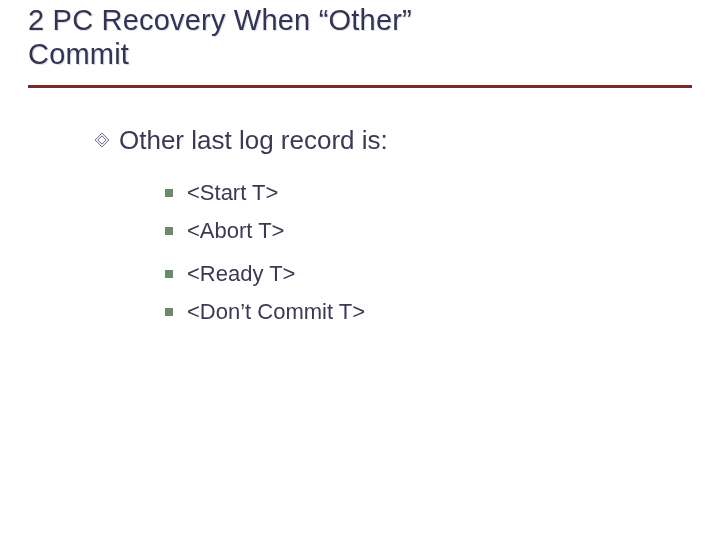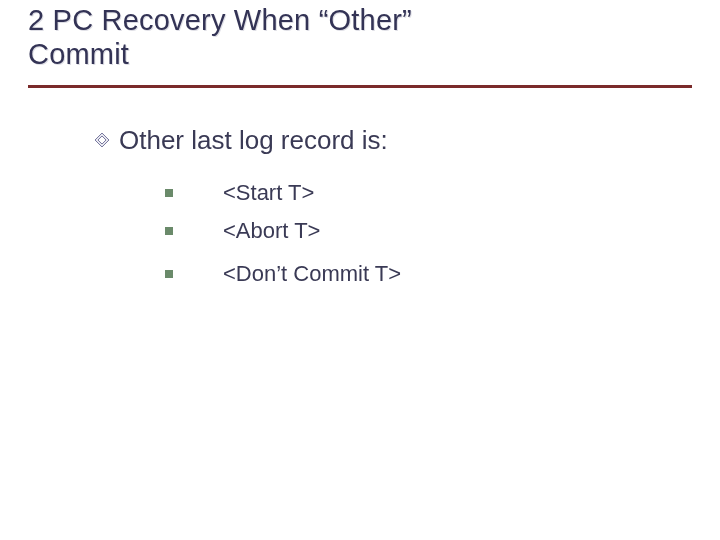--- a/index.html
+++ b/index.html
@@ -66,21 +66,20 @@
     width: 8px;
     height: 8px;
     background: #6a8a6a;
     margin-right: 14px;
     flex: 0 0 auto;
   }
   .lvl2 .text {
     font-size: 22px;
     line-height: 1.3;
     color: #3a3a55;
-    margin-left: 36px;
   }
   .spacer-before-ready {
     height: 6px;
   }
   svg.diamond path {
     fill: #e8e8f0;
     stroke: #7a7aa0;
     stroke-width: 1;
   }
 </style>
@@ -109,18 +108,22 @@
         <div class="bullet-square"></div>
         <div class="text">&lt;Start T&gt;</div>
       </div>
       <div class="lvl2">
         <div class="bullet-square"></div>
         <div class="text">&lt;Abort T&gt;</div>
       </div>
       <div class="spacer-before-ready"></div>
       <div class="lvl2">
         <div class="bullet-square"></div>
+        <div class="text">&lt;Ready T&gt;</div>
+      </div>
+      <div class="lvl2">
+        <div class="bullet-square"></div>
         <div class="text">&lt;Don’t Commit T&gt;</div>
       </div>
     </div>
 
   </div>
 </div>
 
 </body></html>

